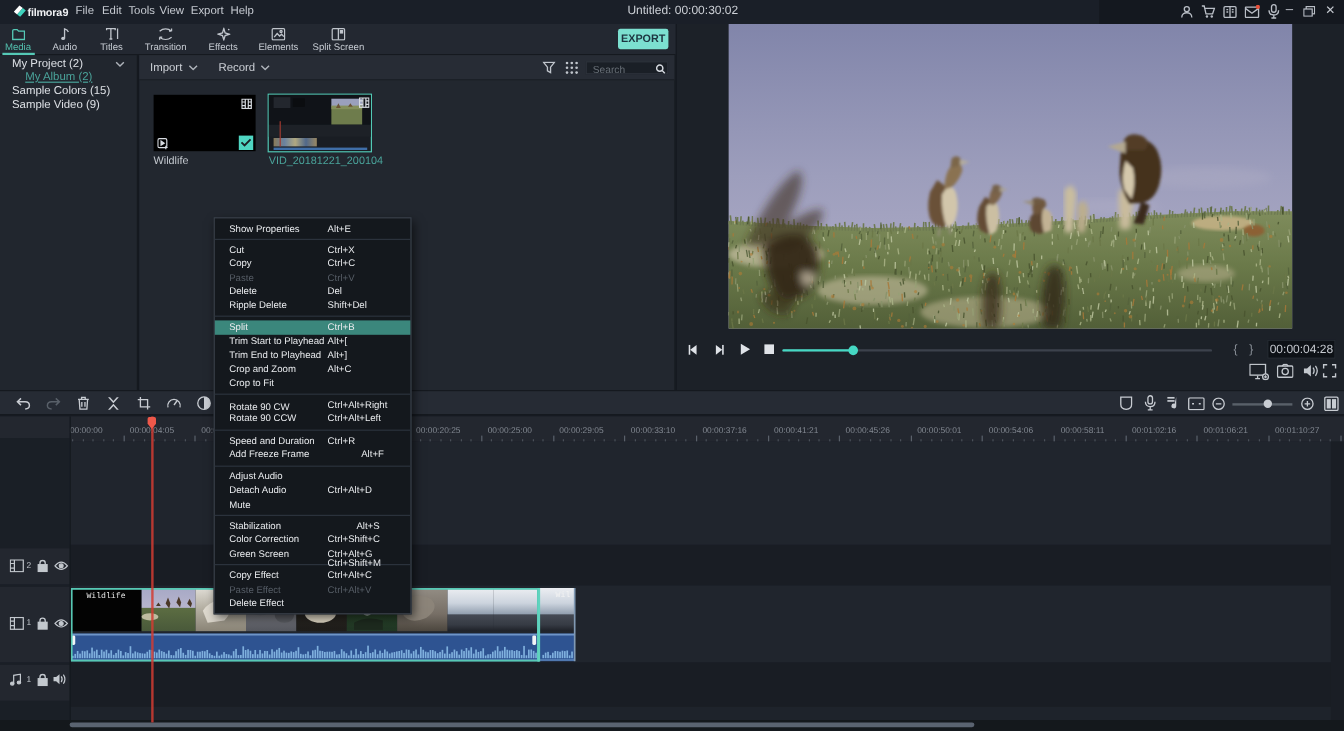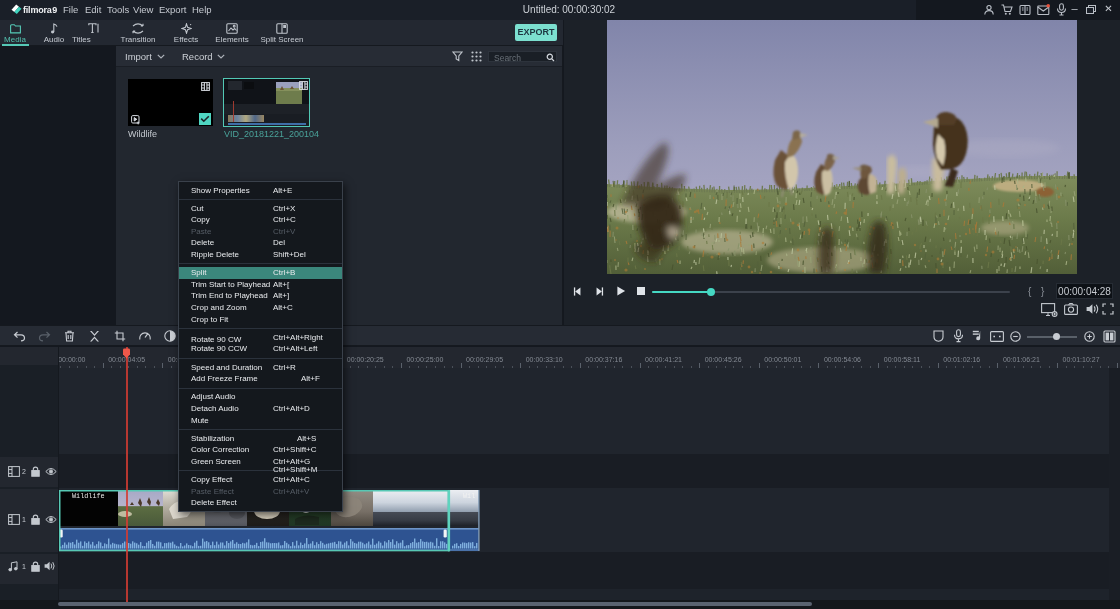--- a/index.html
+++ b/index.html
@@ -66,21 +66,21 @@
 
   <svg class="abs" style="left:50px;top:3px;" width="10" height="11" viewBox="0 0 10 11" fill="none" stroke="#bfc4cb" stroke-width="1.1">
     <path d="M3.8 9 V1 Q6.2 1.6 7 3.6"></path>
     <ellipse cx="2.6" cy="9" rx="1.6" ry="1.4" fill="#bfc4cb" stroke="none"></ellipse>
   </svg>
   <div class="abs" style="left:33px;top:15px;width:42px;text-align:center;font-size:8px;color:#c6cbd2;">Audio</div>
 
   <svg class="abs" style="left:88px;top:3px;" width="11" height="11" viewBox="0 0 11 11" fill="none" stroke="#bfc4cb" stroke-width="1.1">
     <path d="M0.8 2.2 V0.8 H8 V2.2 M4.4 0.8 V9.5 M3.2 9.5 H5.6 M10 0.8 V9.5"></path>
   </svg>
-  <div class="abs" style="left:72px;top:15px;width:42px;font-size:8px;color:#c6cbd2;">Titles</div>
+  <div class="abs" style="left:72px;top:15px;width:42px;text-align:center;font-size:8px;color:#c6cbd2;">Titles</div>
 
   <svg class="abs" style="left:132px;top:3px;" width="12" height="11" viewBox="0 0 12 11" fill="none" stroke="#bfc4cb" stroke-width="1.1">
     <path d="M1 3 C4 0.5 8 0.5 11 3 M11 3 V0.8 M11 3 H8.8"></path>
     <path d="M11 8 C8 10.5 4 10.5 1 8 M1 8 V10.2 M1 8 H3.2"></path>
   </svg>
   <div class="abs" style="left:113px;top:15px;width:50px;text-align:center;font-size:8px;color:#c6cbd2;">Transition</div>
 
   <svg class="abs" style="left:181px;top:3px;" width="11" height="11" viewBox="0 0 11 11" fill="none" stroke="#bfc4cb" stroke-width="1.1">
     <path d="M5.5 0.8 L6.6 4.4 L10.2 5.5 L6.6 6.6 L5.5 10.2 L4.4 6.6 L0.8 5.5 L4.4 4.4 Z"></path>
     <circle cx="9.6" cy="1.6" r="0.7" fill="#bfc4cb" stroke="none"></circle>
@@ -98,20 +98,29 @@
     <rect x="0.8" y="0.8" width="10.4" height="9.4" rx="1"></rect>
         <path d="M6 0.8 V10.2"></path>
         <rect x="7.2" y="2" width="2.8" height="3" fill="#bfc4cb" stroke="none"></rect>
   </svg>
   <div class="abs" style="left:253px;top:15px;width:58px;text-align:center;font-size:8px;color:#c6cbd2;">Split Screen</div>
 
   <div class="abs" style="left:515px;top:4px;width:42px;height:17px;background:#7ce0d0;border-radius:2px;
        text-align:center;font-size:9px;font-weight:bold;color:#1d3540;line-height:17px;">EXPORT</div>
 </div>
 
+<div class="abs" style="left:0;top:46px;width:115px;height:279px;background:#21262e;border-right:1px solid #15191f;">
+  <div class="abs" style="left:10px;top:2px;font-size:9.5px;color:#dde0e5;">My Project (2)</div>
+  <svg class="abs" style="left:96px;top:5px;" width="8" height="5" viewBox="0 0 8 5" fill="none" stroke="#aeb3ba" stroke-width="1.2">
+        <path d="M0.8 0.8 L4 4 L7.2 0.8"></path>
+      </svg>
+  <div class="abs" style="left:21px;top:13px;font-size:9.5px;color:#4aa39a;text-decoration:underline;">My Album (2)</div>
+  <div class="abs" style="left:10px;top:24px;font-size:9.5px;color:#dde0e5;">Sample Colors (15)</div>
+  <div class="abs" style="left:10px;top:36px;font-size:9.5px;color:#dde0e5;">Sample Video (9)</div>
+</div>
 
 <div class="abs" style="left:116px;top:46px;width:447px;height:279px;background:#22272f;border-right:1px solid #15191f;">
   <div class="abs" style="left:0;top:0;width:446px;height:21px;background:#272c35;border-bottom:1px solid #1a1e25;">
     <div class="abs" style="left:9px;top:5px;font-size:9.5px;color:#ccd0d6;">Import</div>
     <svg class="abs" style="left:41px;top:8px;" width="8" height="5" viewBox="0 0 8 5" fill="none" stroke="#aeb3ba" stroke-width="1.2">
           <path d="M0.8 0.8 L4 4 L7.2 0.8"></path>
         </svg>
     <div class="abs" style="left:66px;top:5px;font-size:9.5px;color:#ccd0d6;">Record</div>
     <svg class="abs" style="left:101px;top:8px;" width="8" height="5" viewBox="0 0 8 5" fill="none" stroke="#aeb3ba" stroke-width="1.2">
           <path d="M0.8 0.8 L4 4 L7.2 0.8"></path>

